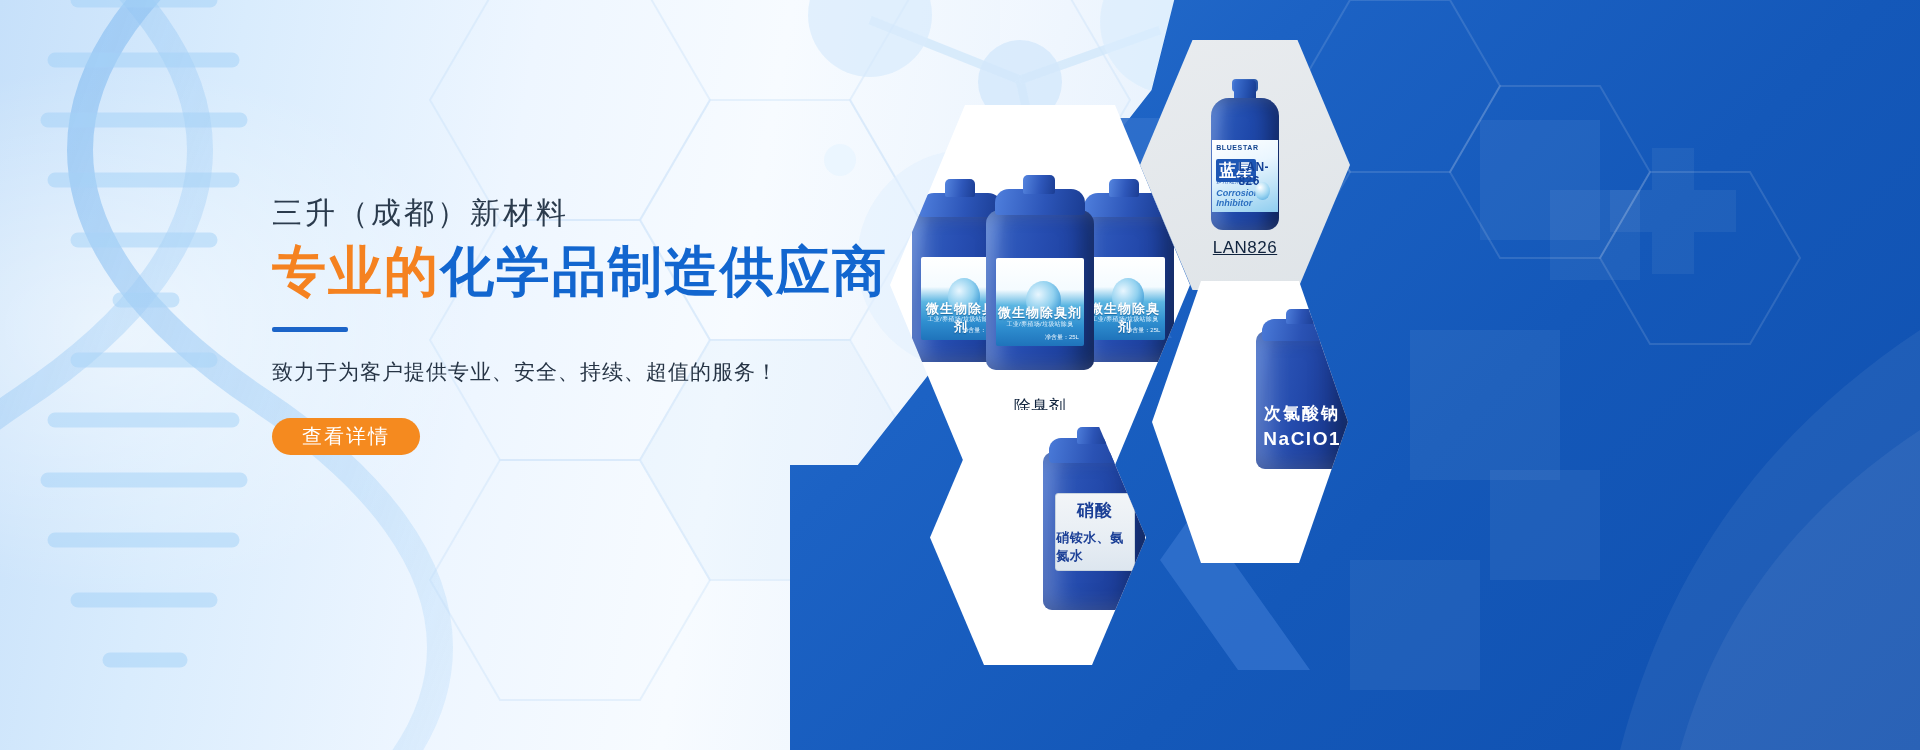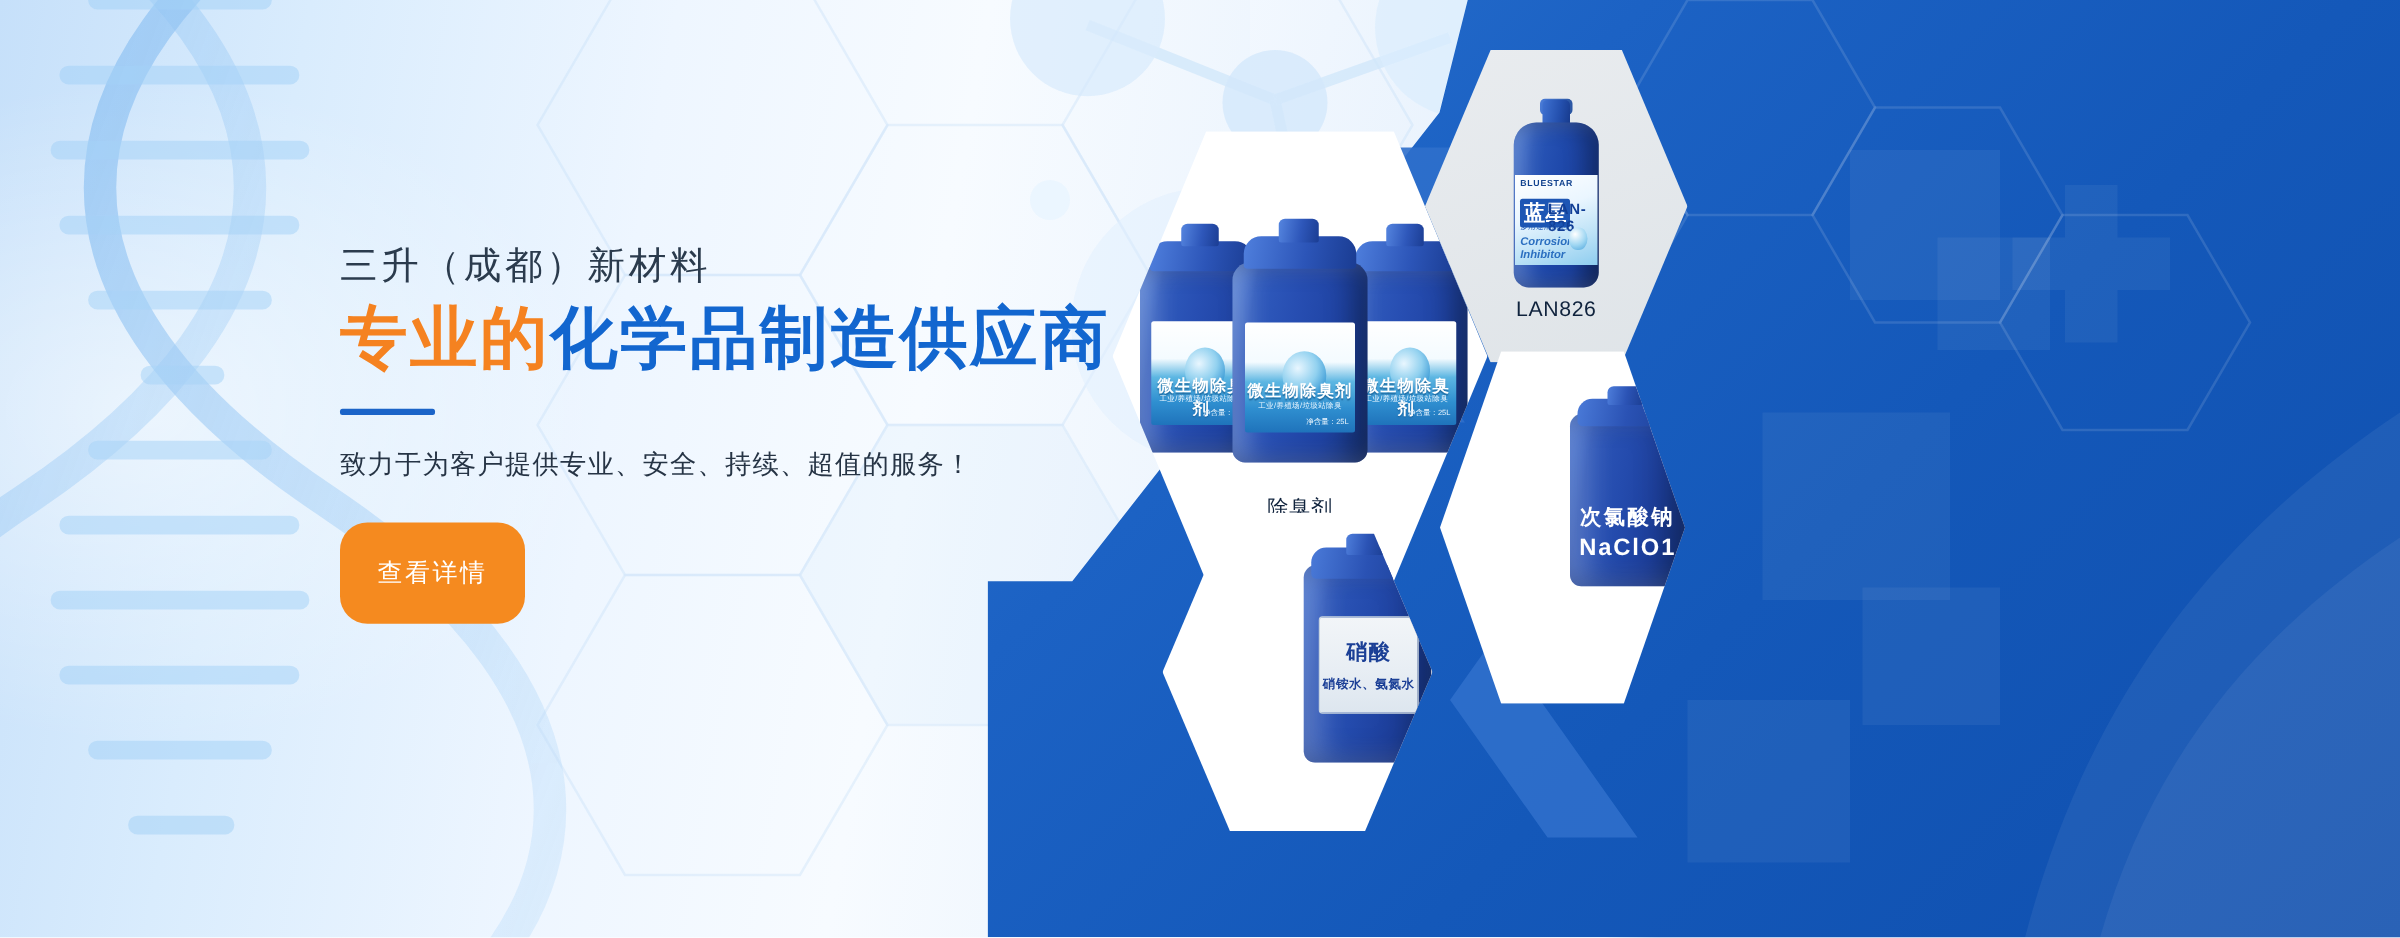--- a/index.html
+++ b/index.html
@@ -59,36 +59,36 @@
   .subline{
     font-size:21px;color:#263445;letter-spacing:1px;line-height:1.3;white-space:nowrap;
   }
   .tagline{
     margin-top:12px;font-size:18px;color:#3f78c4;letter-spacing:.5px;line-height:1.4;white-space:nowrap;
   }
   .cta{
     display:inline-block;margin-top:32px;
     background:#f58a1f;color:#ffffff;
     font-size:20px;letter-spacing:2px;
-    padding:27px 30px;border:none;border-radius:22px;cursor:pointer;
+    padding:5px 30px;border:none;border-radius:22px;cursor:pointer;
     font-family:Liberation Sans, sans-serif;
   }
 
   
   .hexcard{position:absolute;}
   .hexshape{
     position:relative;width:100%;height:100%;
     clip-path:polygon(25% 0%, 75% 0%, 100% 50%, 75% 100%, 25% 100%, 0% 50%);
     background:#ffffff;
     display:flex;flex-direction:column;align-items:center;justify-content:flex-start;
   }
   .hexshape.grayish{background:linear-gradient(160deg,#e9ecef,#dfe4e8);}
   .hex-caption{
     position:absolute;width:100%;text-align:center;
-    font-size:17px;color:#10233d;letter-spacing:.5px;
+    font-size:17px;color:#10233d;letter-spacing:.5px;text-decoration:underline;
   }
   .hex-caption.onblue{color:#ffffff;}
 
   
   .prod-art{position:absolute;left:0;right:0;display:flex;align-items:flex-end;justify-content:center;}
 
   
   .can{position:relative;}
   .can .body{
     position:absolute;left:0;top:0;width:100%;height:100%;
@@ -107,21 +107,21 @@
     background:linear-gradient(100deg,#4e7edb,#2b53b5 55%,#1c3f94);
   }
   .can .label{
     position:absolute;left:12%;top:26%;width:76%;height:48%;
     background:linear-gradient(180deg,#f2f5f8 0%,#e8eef4 55%,#dde6ef 100%);
     border:1px solid #c7d3de;border-radius:3px;
     display:flex;flex-direction:column;align-items:center;justify-content:center;gap:7px;
     color:#1b3f96;
   }
   .can .label .l1{font-size:17px;font-weight:bold;letter-spacing:1px;}
-  .can .label .l2{font-size:10px;font-weight:bold;letter-spacing:.5px;}
+  .can .label .l2{font-size:13px;font-weight:bold;letter-spacing:.5px;}
   .can .wlabel{
     position:absolute;left:8%;top:52%;width:84%;text-align:center;color:#fff;
   }
   .can .wlabel .w1{font-size:17px;font-weight:bold;letter-spacing:2px;line-height:1.35;}
   .can .wlabel .w2{font-size:19px;font-weight:bold;letter-spacing:1.5px;line-height:1.35;}
 
   
   .drum{position:absolute;}
   .drum .dbody{
     position:absolute;inset:0;border-radius:14px 14px 10px 10px;

